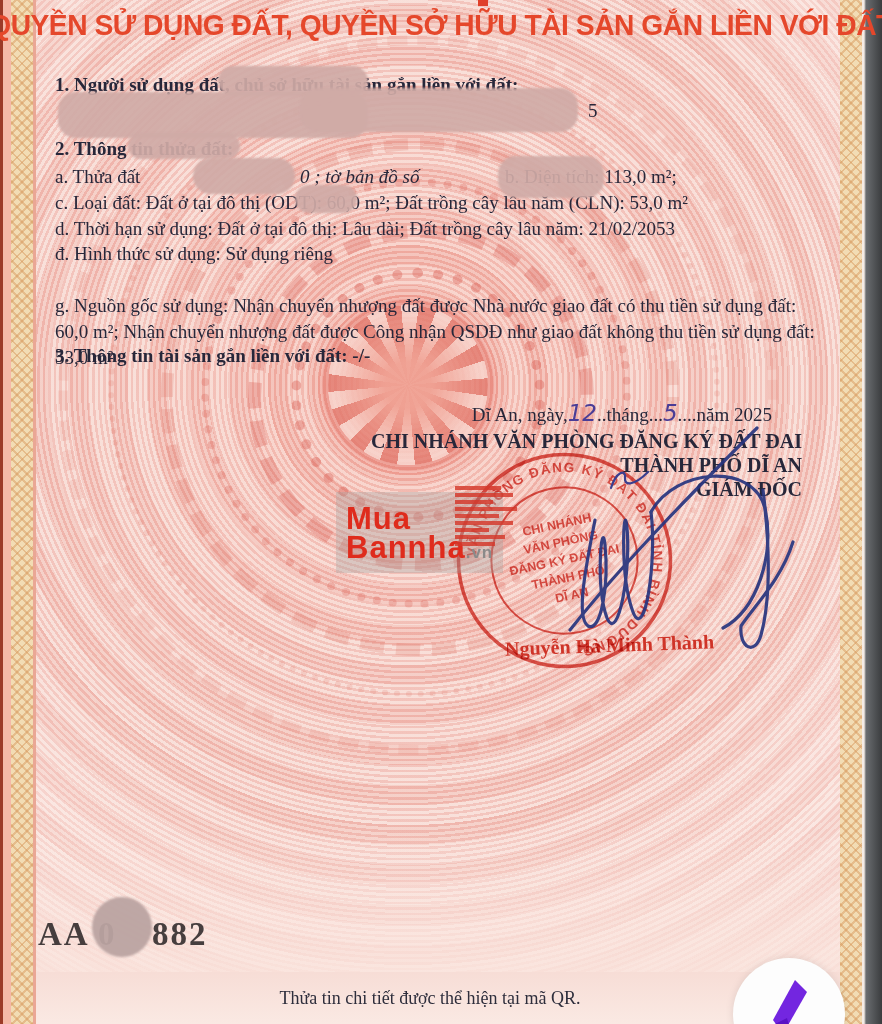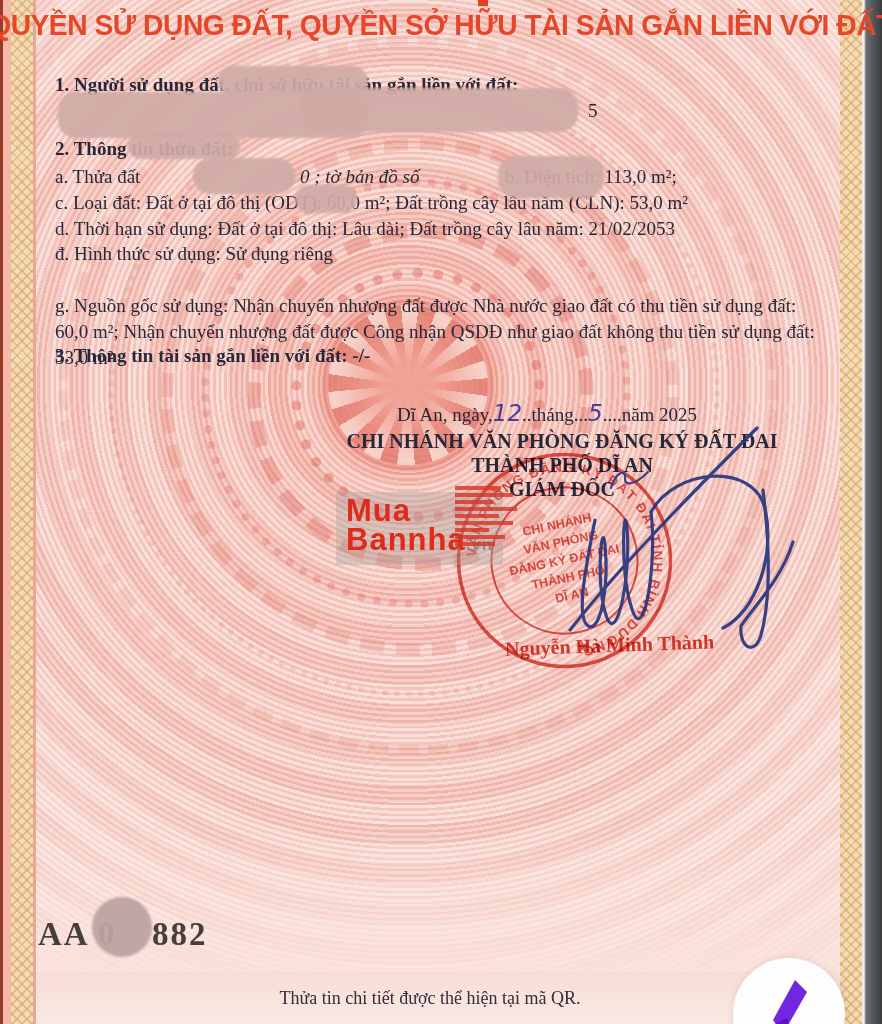--- a/index.html
+++ b/index.html
@@ -44,38 +44,38 @@
   .footer-strip{position:absolute;left:3px;right:20px;top:972px;height:52px;
     background:linear-gradient(#f7ddd6,#fae9e3);}
   
   .title{position:absolute;left:441px;top:8px;transform:translateX(-50%) scaleX(.94);
     white-space:nowrap;font-family:"Liberation Sans","DejaVu Sans",sans-serif;
     font-weight:700;font-size:30px;color:#e5472b;letter-spacing:-.5px;z-index:6;}
   .title-frag{position:absolute;left:478px;top:0;width:10px;height:6px;background:#e0402a;z-index:6;}
   .tx{position:absolute;color:#27273a;font-size:19px;white-space:nowrap;z-index:6;}
   .bold{font-weight:700;}
   .wrapblock{white-space:normal;line-height:26px;width:775px;}
-  .issuance{position:absolute;left:337px;top:400px;width:450px;text-align:center;z-index:6;color:#27273a;}
+  .issuance{position:absolute;left:352px;top:400px;width:450px;text-align:right;z-index:6;color:#27273a;}
   .issuance .dateline{font-size:19px;margin-bottom:3px;margin-right:30px;}
   .issuance .office{font-weight:700;font-size:20px;line-height:24px;}
   .hw{font-size:23px;color:#4a3d96;font-style:italic;font-family:"DejaVu Sans","Liberation Sans",sans-serif;}
   .signer-name{position:absolute;left:505px;top:634px;font-weight:700;font-size:20px;
     color:#cf3428;transform:rotate(-2deg);z-index:7;}
   .serial{position:absolute;left:38px;top:916px;font-weight:700;font-size:33px;
     letter-spacing:2px;color:#463e3e;z-index:6;}
   .serial-suffix{position:absolute;left:152px;top:916px;font-weight:700;font-size:33px;
     letter-spacing:2px;color:#463e3e;z-index:6;}
   .footer-note{position:absolute;left:180px;top:988px;width:500px;text-align:center;
     font-size:18px;color:#2e2e3c;z-index:6;}
   
   .blob{position:absolute;background:rgba(207,170,166,.92);border-radius:18px;filter:blur(1.2px);z-index:8;}
   .blob-circle{position:absolute;left:92px;top:897px;width:60px;height:60px;border-radius:50%;
     background:rgba(186,163,161,.95);filter:blur(1px);z-index:8;}
   
-  .wm-box{position:absolute;left:336px;top:492px;padding:4px 10px 6px;z-index:10;
+  .wm-box{position:absolute;left:336px;top:492px;padding:12px 10px 6px;z-index:10;
     background:rgba(168,162,160,.38);font-family:"Liberation Sans","DejaVu Sans",sans-serif;}
   .wm-line{font-weight:800;font-size:31px;line-height:29px;color:#df2b1c;letter-spacing:1px;}
   .wm-tld{font-weight:700;font-size:17px;color:#8a8a8a;}
   .wm-bars{position:absolute;left:455px;top:486px;display:flex;flex-direction:column;gap:3px;z-index:10;}
   .wm-bars i{display:block;height:4px;background:#d4372a;opacity:.82;}
   
   .stamp{position:absolute;left:452px;top:448px;z-index:9;opacity:.88;mix-blend-mode:multiply;transform:rotate(-12deg);}
   .sig{position:absolute;left:525px;top:420px;z-index:11;}
   .squiggle{position:absolute;left:608px;top:466px;z-index:11;}
   

